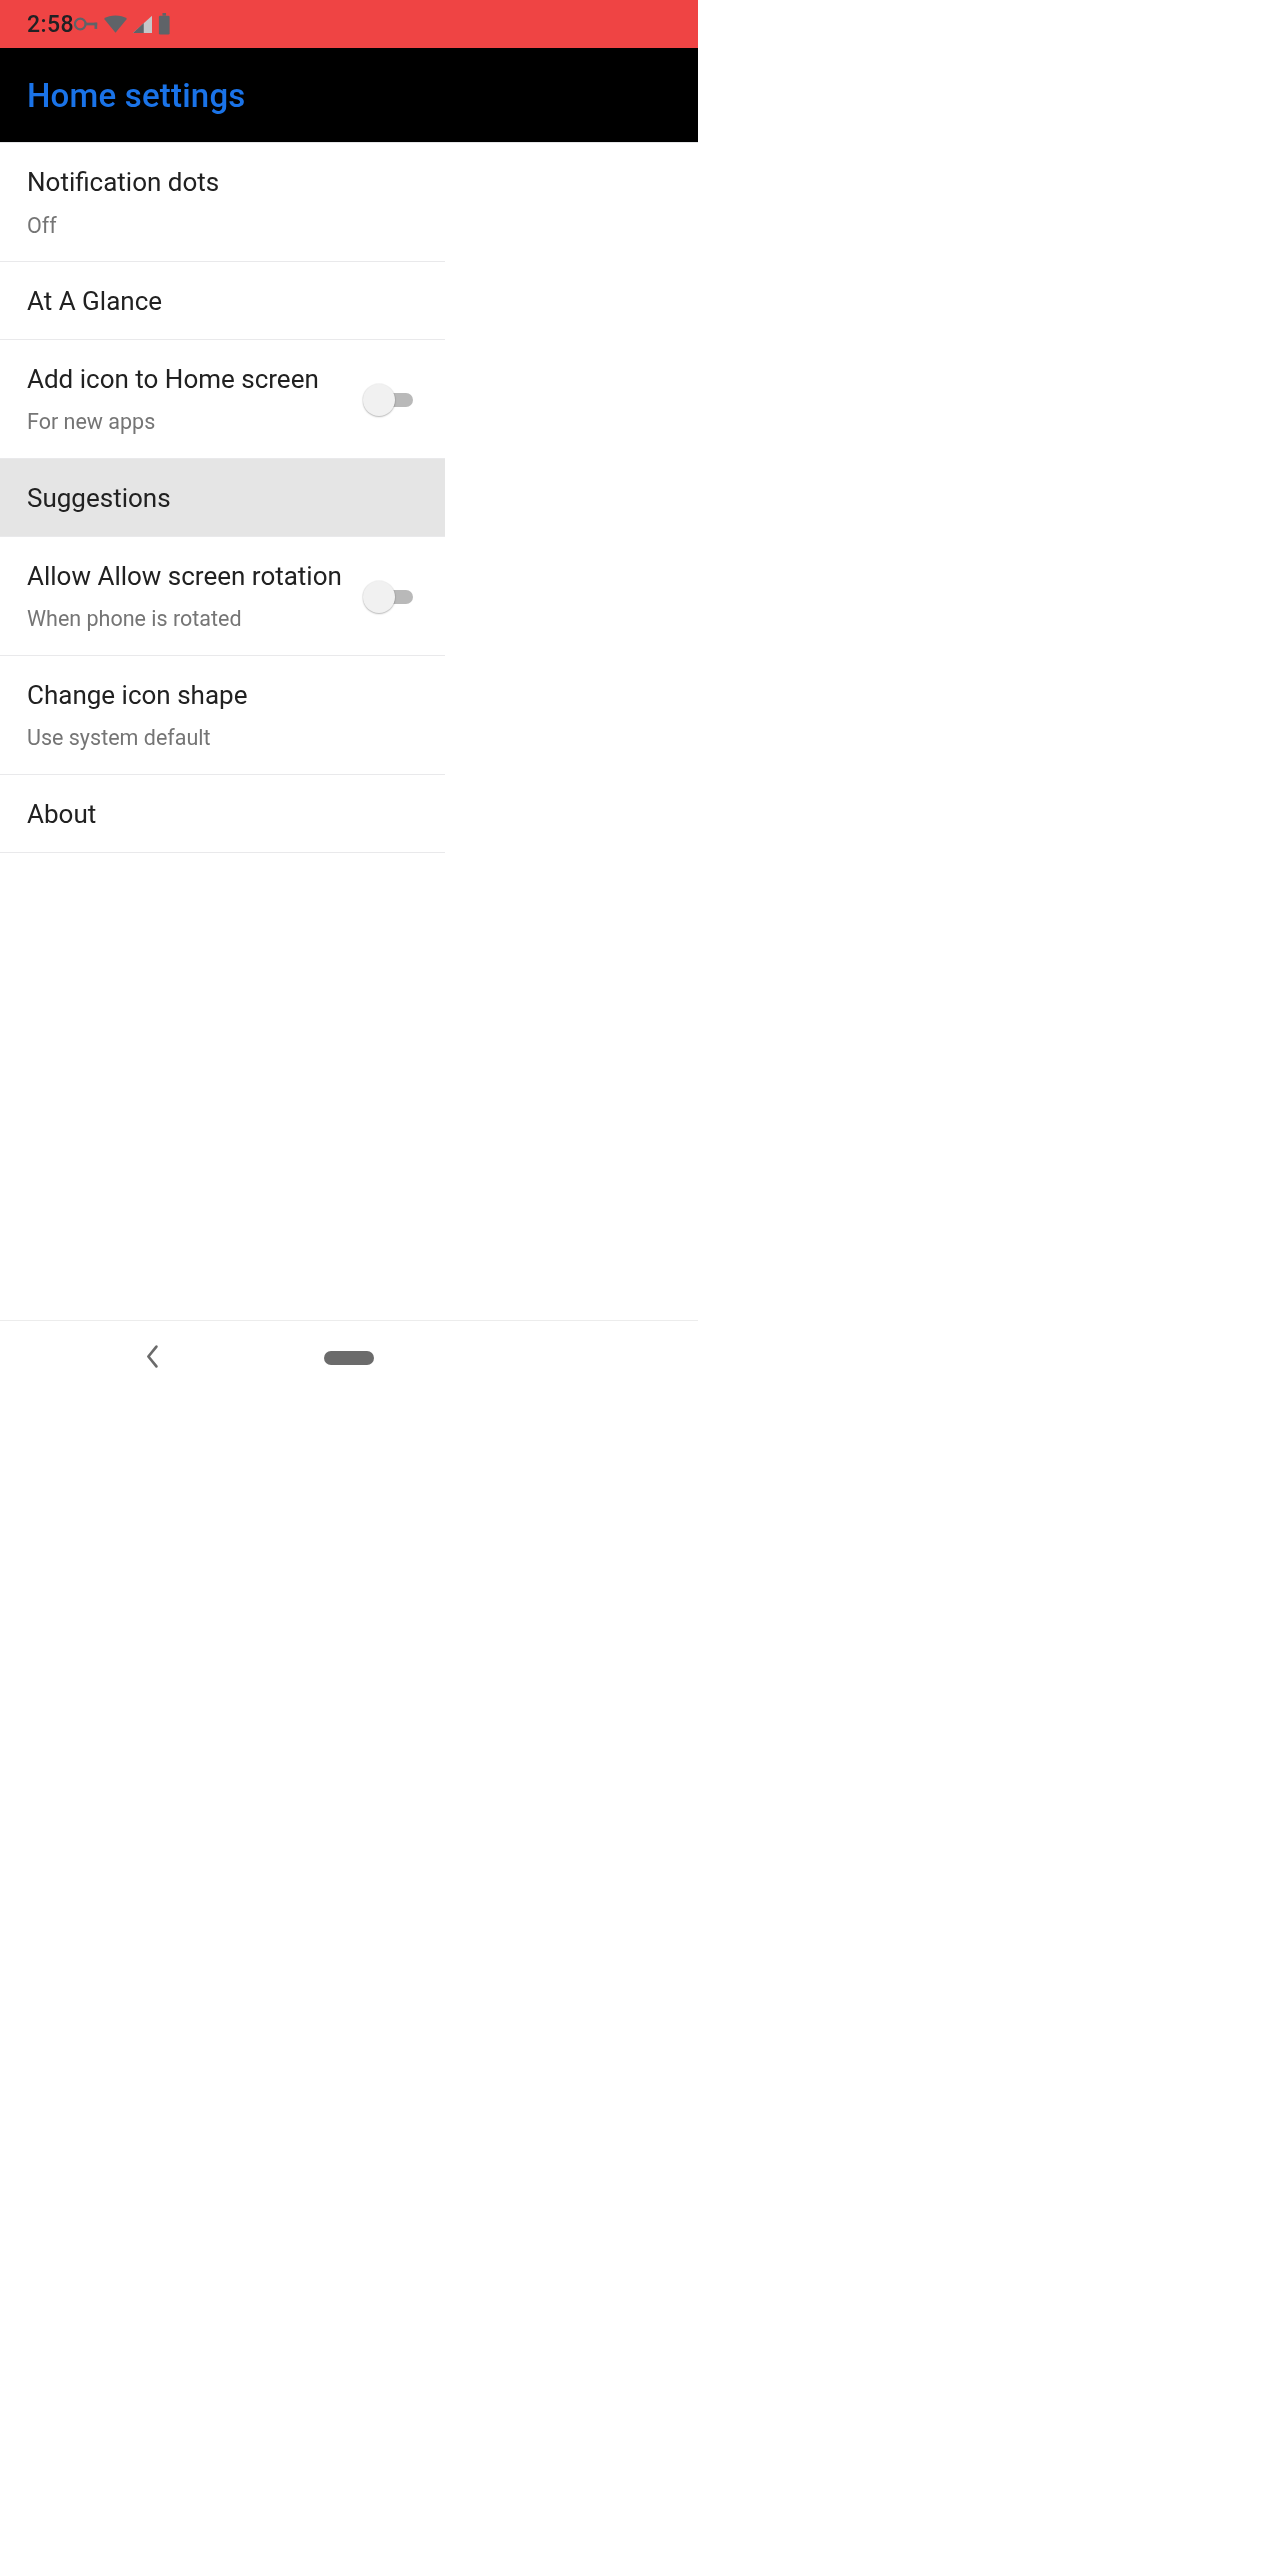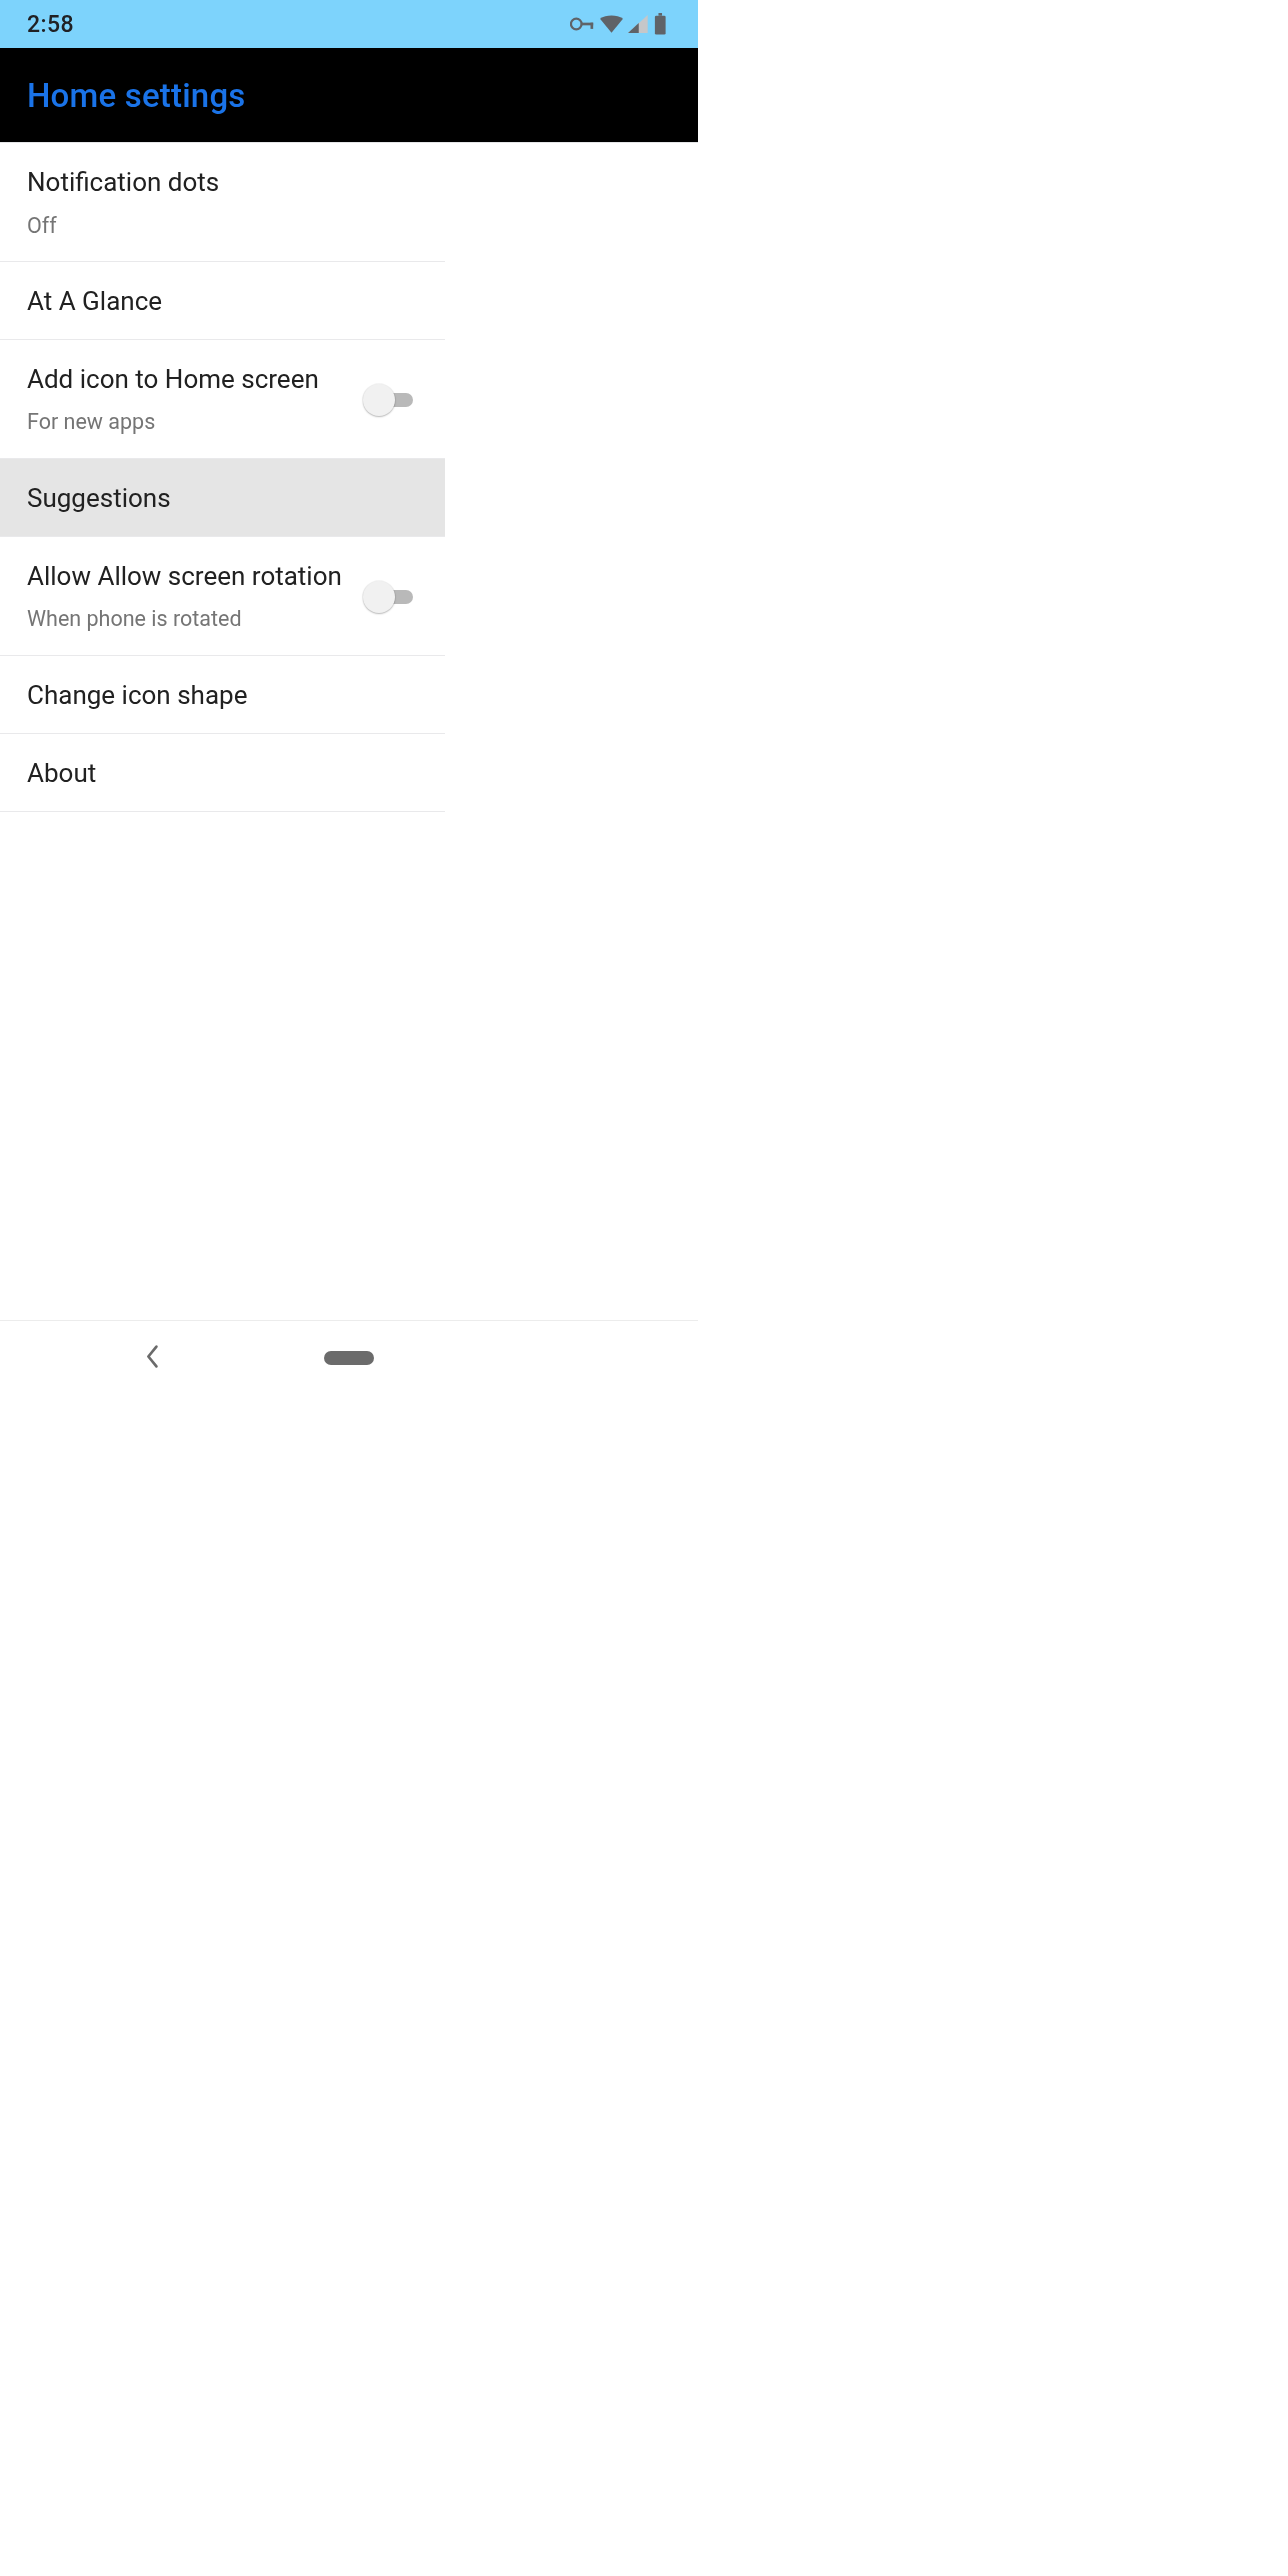--- a/index.html
+++ b/index.html
@@ -7,24 +7,23 @@
     width: 698px;
     height: 1395px;
     font-family: Roboto, "Helvetica Neue", Arial, sans-serif;
     background: #ffffff;
     color: #202124;
     -webkit-font-smoothing: antialiased;
   }
   
   .status-bar {
     height: 48px;
-    background: #7dd3fc;
-    display: flex;
-    align-items: center;
-    justify-content: space-between;
+    background: #ef4444;
+    display: flex;
+    align-items: center;
     padding: 0 32px 0 27px;
   }
   .status-time {
     font-size: 23px;
     font-weight: 500;
     color: #202124;
     letter-spacing: 0.4px;
   }
   .status-icons {
     display: flex;
@@ -217,20 +216,21 @@
         </div>
         <div class="switch">
           <div class="track"></div>
             <div class="thumb"></div>
         </div>
       </div>
 
       <div class="row">
         <div class="row-text">
           <div class="row-title">Change icon shape</div>
+          <div class="row-sub">Use system default</div>
         </div>
       </div>
 
       <div class="row">
         <div class="row-text">
           <div class="row-title">About</div>
         </div>
       </div>
 
     </div>

